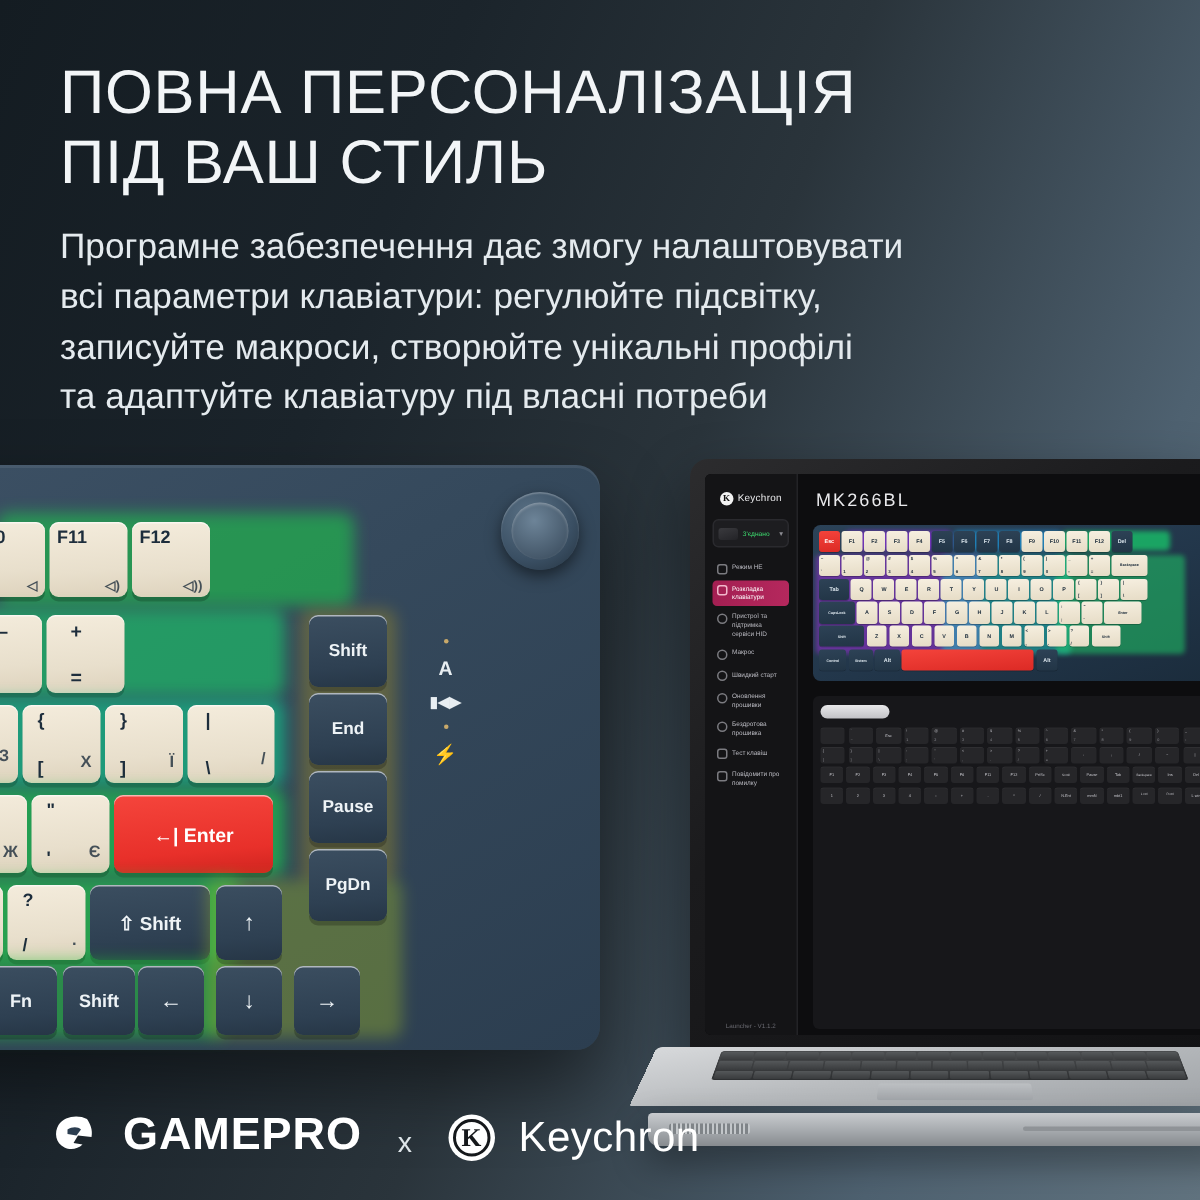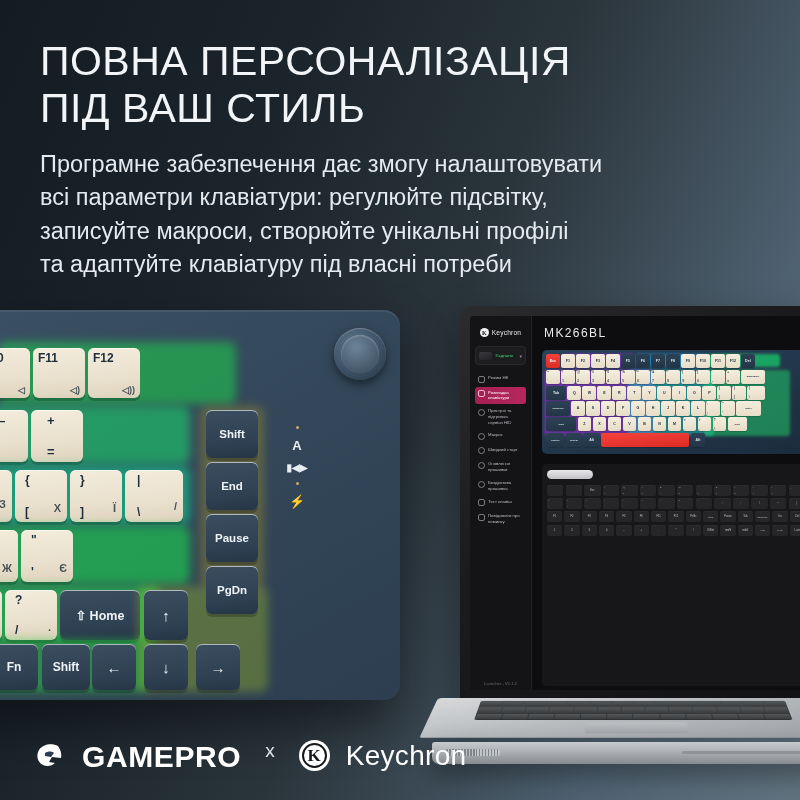--- a/index.html
+++ b/index.html
@@ -16,21 +16,21 @@
     font-size:41px; line-height:1.14; letter-spacing:.5px;
     color:#f2f5f7; font-weight:400; white-space:pre-line;
   }
   #subcopy {
     position:absolute; left:40px; top:148px; width:740px;
     font-size:23.5px; line-height:1.42; color:#e4eaee;
     font-weight:400; white-space:pre-line;
   }
 
   
-  #footer { position:absolute; left:32px; bottom:26px; display:flex; align-items:flex-start; gap:16px; }
+  #footer { position:absolute; left:32px; bottom:26px; display:flex; align-items:flex-end; gap:16px; }
   .gp-mark { width:34px; height:34px; position:relative; }
   .gp-mark svg { display:block; }
   #gamepro-word { font-size:30px; font-weight:700; color:#fff; letter-spacing:.6px; }
   #cross { font-size:19px; color:#dfe6ea; margin:0 8px; }
   .kc-mark { width:31px; height:31px; border-radius:50%; background:#fff; position:relative;
              display:flex; align-items:center; justify-content:center; }
   .kc-mark::after{ content:""; position:absolute; left:3px; top:3px; right:3px; bottom:3px;
                    border:2px solid #15181b; border-radius:50%; }
   .kc-k { position:relative; z-index:2; font-size:17px; font-weight:700; color:#15181b;
           font-family:"Liberation Serif", serif; line-height:1; }
@@ -252,36 +252,37 @@
     <span class="cs" style="bottom:8px;font-size:11px">Ж</span>
       </div>
   </div>
   <div class="key light" style="left:141px;top:220px;width:52px;height:52px;">
     <div class="dual">
         <span class="tl" style="left:10px;font-size:12px">"</span>
     <span class="bl" style="left:10px;font-size:12px">'</span>
     <span class="cs" style="bottom:8px;font-size:11px">Є</span>
       </div>
   </div>
+  <div class="key red" style="left:196px;top:220px;width:106px;height:52px;font-size:13px;">←| Enter</div>
 
   <div class="glow" style="left:-10px;top:276px;width:290px;height:56px;background:#22d84b;opacity:.62;"></div>
 
   <div class="key light" style="left:70px;top:280px;width:52px;height:50px;">
     <div class="dual">
     
     </div>
   </div>
   <div class="key light" style="left:125px;top:280px;width:52px;height:50px;">
     <div class="dual">
         <span class="tl" style="left:10px;font-size:12px">?</span>
     <span class="bl" style="left:10px;font-size:12px">/</span>
     <span class="cs" style="bottom:7px;font-size:11px">.</span>
       </div>
   </div>
-  <div class="key dark" style="left:180px;top:280px;width:80px;height:50px;font-size:12.5px;">⇧ Home</div>
+  <div class="key dark" style="left:180px;top:280px;width:80px;height:50px;font-size:12.5px;">⇧ Shift</div>
 
   <div class="glow" style="left:-10px;top:330px;width:280px;height:52px;background:#27cf3e;opacity:.5;"></div>
 
   <div class="key dark" style="left:110px;top:334px;width:48px;height:46px;font-size:12px;">Fn</div>
   <div class="key dark" style="left:162px;top:334px;width:48px;height:46px;font-size:12px;">Shift</div>
 
   <div class="glow" style="left:258px;top:276px;width:130px;height:106px;background:#a8c425;opacity:.35;"></div>
   <div class="key dark" style="left:264px;top:280px;width:44px;height:50px;font-size:15px;">↑</div>
   <div class="key dark" style="left:212px;top:334px;width:44px;height:46px;font-size:15px;">←</div>
   <div class="key dark" style="left:264px;top:334px;width:44px;height:46px;font-size:15px;">↓</div>

